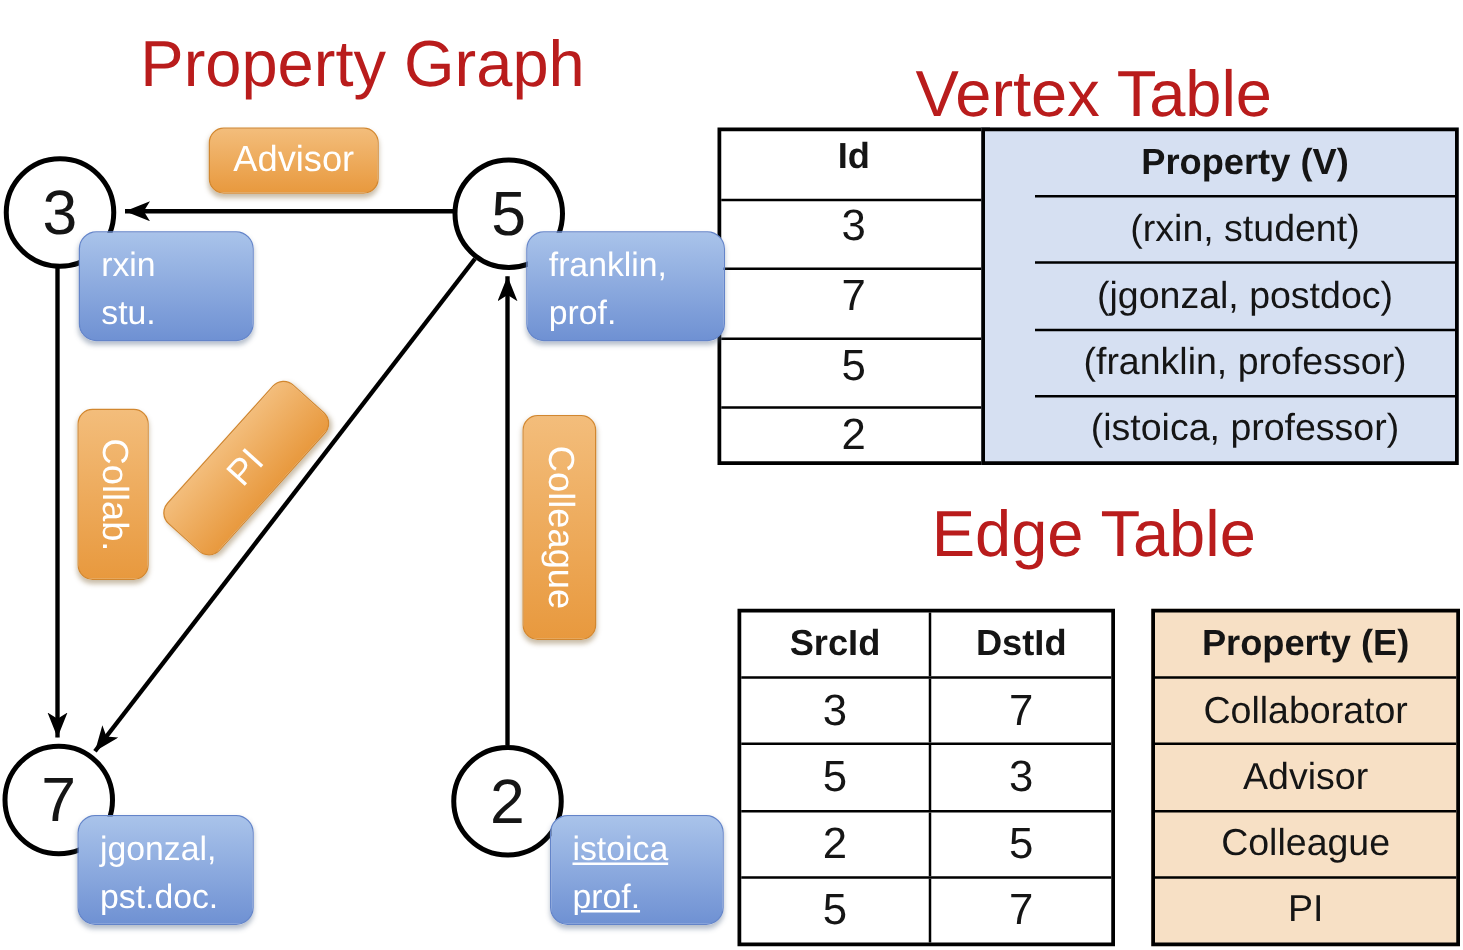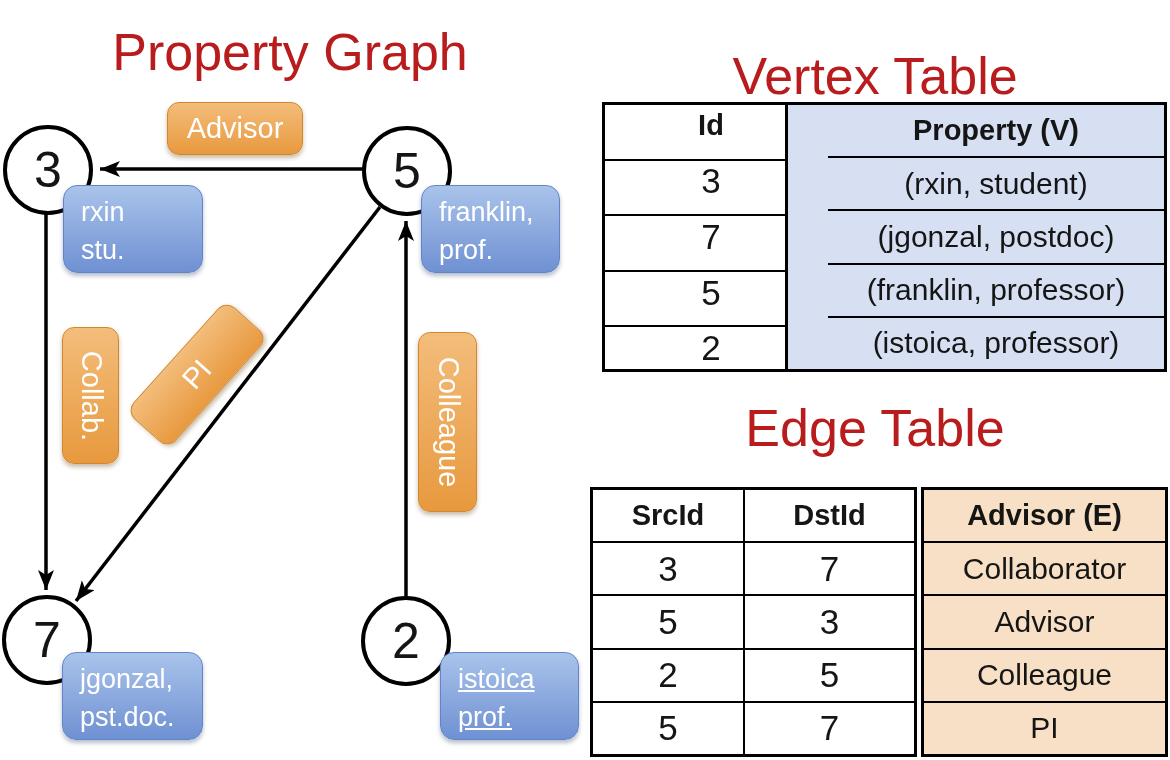--- a/index.html
+++ b/index.html
@@ -109,34 +109,34 @@
       <span>7</span>
     </div>
   <div class="node" style="left:361px;top:596px;">
       <span>2</span>
     </div>
 
   <div class="vprop" style="left:63px;top:185px;width:140px;height:88px;">
     <div>rxin</div>
     <div>stu.</div>
   </div>
-  <div class="vprop" style="left:421px;top:185px;width:139px;height:88px;">
+  <div class="vprop" style="left:421px;top:185px;width:159px;height:88px;">
     <div>franklin,</div>
     <div>prof.</div>
   </div>
   <div class="vprop" style="left:62px;top:652px;width:141px;height:88px;">
     <div>jgonzal,</div>
     <div>pst.doc.</div>
   </div>
   <div class="vprop" style="left:440px;top:652px;width:139px;height:88px;text-decoration:underline;">
     <div>istoica</div>
     <div>prof.</div>
   </div>
 
-  <div class="panel" id="vt-id-panel" style="left:602px;top:102px;width:218px;height:270px;gap:12px;">
+  <div class="panel" id="vt-id-panel" style="left:574px;top:102px;width:218px;height:270px;gap:12px;">
     <div class="prow">
         <div class="cell hdr">Id</div>
       </div>
     <div class="prow">
         <div class="cell">3</div>
       </div>
     <div class="prow">
         <div class="cell">7</div>
       </div>
     <div class="prow">
@@ -157,21 +157,21 @@
         <div class="cell propcell">(jgonzal, postdoc)</div>
       </div>
     <div class="prow">
         <div class="cell propcell">(franklin, professor)</div>
       </div>
     <div class="prow">
         <div class="cell propcell">(istoica, professor)</div>
       </div>
   </div>
 
-  <div class="panel" id="et-ids-panel" style="left:590px;top:487px;width:327px;height:270px;">
+  <div class="panel" id="et-ids-panel" style="left:590px;top:487px;width:302px;height:270px;">
     <div class="prow">
       <div class="cell hdr src">SrcId</div>
       <div class="cell hdr">DstId</div>
     </div>
     <div class="prow">
       <div class="cell src">3</div>
       <div class="cell">7</div>
     </div>
     <div class="prow">
       <div class="cell src">5</div>
@@ -181,21 +181,21 @@
       <div class="cell src">2</div>
       <div class="cell">5</div>
     </div>
     <div class="prow">
       <div class="cell src">5</div>
       <div class="cell">7</div>
     </div>
   </div>
   <div class="panel" id="et-prop-panel" style="left:921px;top:487px;width:247px;height:270px;">
     <div class="prow">
-        <div class="cell hdr">Advisor (E)</div>
+        <div class="cell hdr">Property (E)</div>
       </div>
     <div class="prow">
         <div class="cell propcell">Collaborator</div>
       </div>
     <div class="prow">
         <div class="cell propcell">Advisor</div>
       </div>
     <div class="prow">
         <div class="cell propcell">Colleague</div>
       </div>

